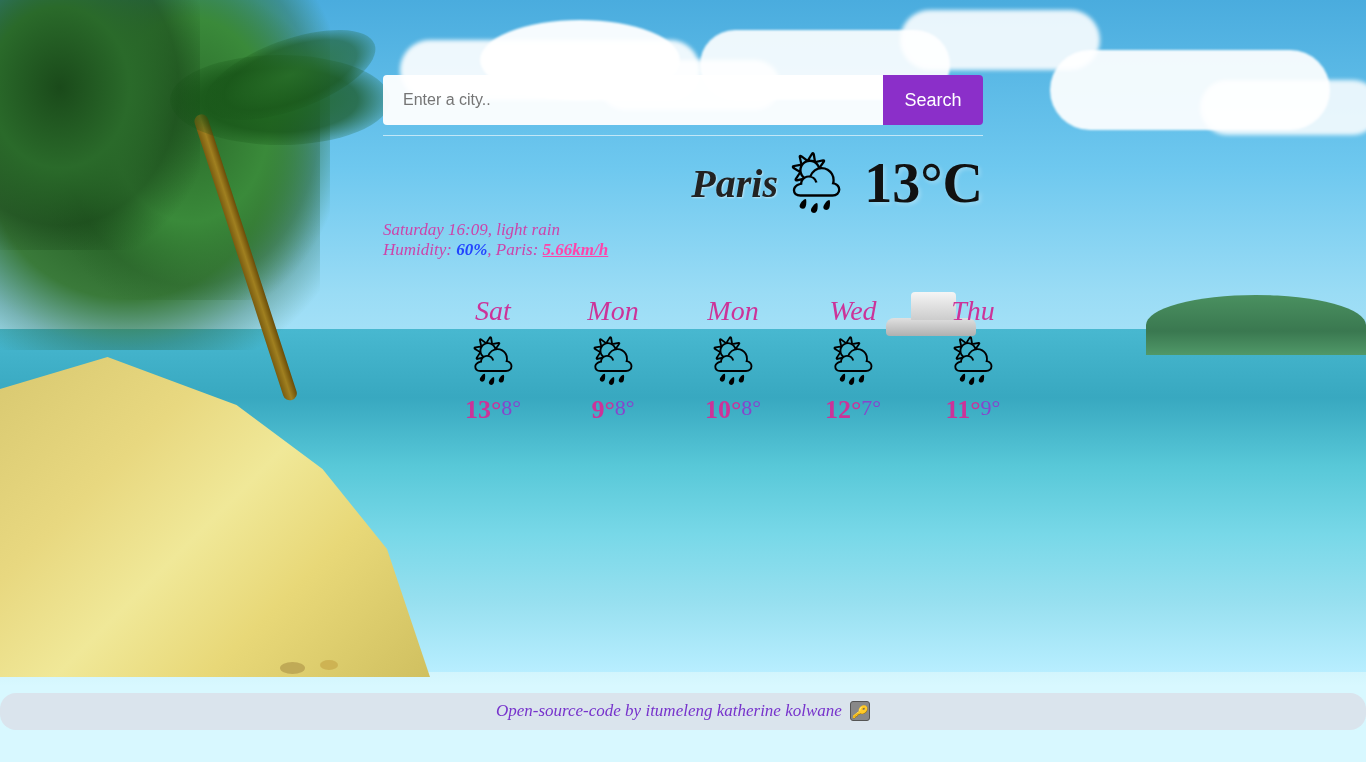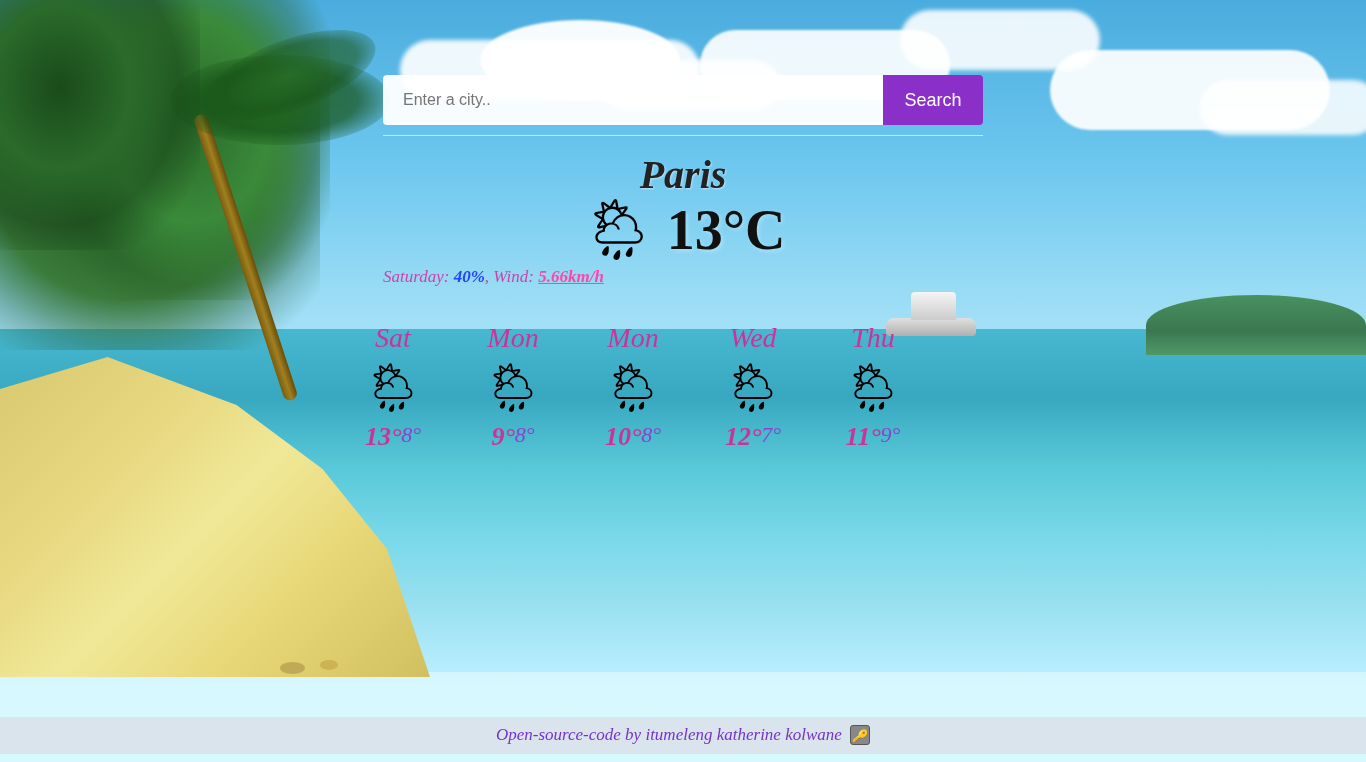--- a/index.html
+++ b/index.html
@@ -97,24 +97,23 @@
       width: 600px;
       height: 1px;
       background: rgba(255,255,255,0.6);
       margin-top: 10px;
     }
 
     
     .weather-main {
       display: flex;
       align-items: center;
-      justify-content: center;
+      justify-content: flex-end;
       width: 600px;
       margin-top: 15px;
-      flex-direction: column;
     }
 
     .city-name {
       font-family: Georgia, serif;
       font-style: italic;
       font-size: 40px;
       color: #222;
       font-weight: bold;
       text-shadow: 1px 1px 2px rgba(255,255,255,0.5);
     }
@@ -167,21 +166,21 @@
       color: #ff44aa;
       font-weight: bold;
       text-decoration: underline;
     }
 
     
     .forecast {
       display: flex;
       width: 700px;
       margin-top: 35px;
-      justify-content: flex-start;
+      justify-content: flex-end;
     }
 
     .forecast-day {
       display: flex;
       flex-direction: column;
       align-items: center;
       width: 120px;
     }
 
     .day-name {
@@ -195,43 +194,43 @@
     .forecast-icon {
       font-size: 48px;
       margin-bottom: 10px;
       line-height: 1;
     }
 
     .temps {
       display: flex;
       gap: 0;
       font-family: Georgia, serif;
-      font-style: italic;
     }
 
     .temp-high {
       font-size: 26px;
       color: #cc3399;
       font-weight: bold;
     }
 
     .temp-low {
       font-size: 22px;
       color: #8844cc;
     }
 
     
     .footer {
       position: absolute;
-      bottom: 8px;
+      bottom: 32px;
       left: 0;
       width: 100%;
       text-align: center;
       background: rgba(220, 220, 230, 0.7);
       padding: 8px 8px;
+      border-radius: 16px;
     }
 
     .footer-text {
       font-family: Georgia, serif;
       font-style: italic;
       font-size: 17px;
       color: #7733cc;
     }
 
     .footer-icon {
@@ -307,22 +306,23 @@
 
     <div class="weather-main">
       <div class="city-name">Paris</div>
       <div class="weather-right">
         <div class="weather-icon-main">🌦</div>
         <div class="temperature">13°C</div>
       </div>
     </div>
 
     <div class="weather-details">
+      <div class="weather-time">Saturday 16:09, light rain</div>
       <div class="weather-stats">
-        <span>Saturday: </span><span class="highlight-blue">40%</span><span>, Wind: </span><span class="highlight-pink">5.66km/h</span>
+        <span>Humidity: </span><span class="highlight-blue">60%</span><span>, Paris: </span><span class="highlight-pink">5.66km/h</span>
       </div>
     </div>
 
     <div class="forecast">
 
       <div class="forecast-day">
         <div class="day-name">Sat</div>
         <div class="forecast-icon">🌦</div>
         <div class="temps">
           <span class="temp-high">13°</span>

